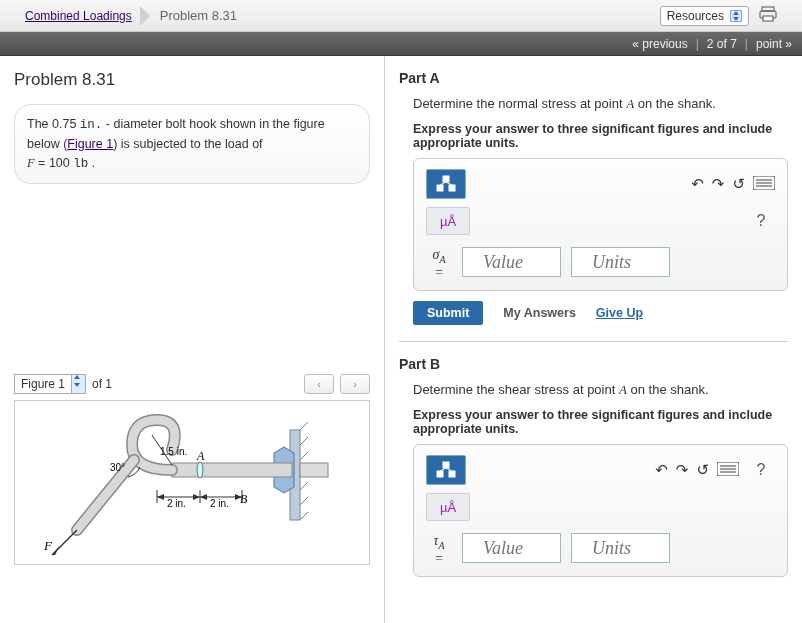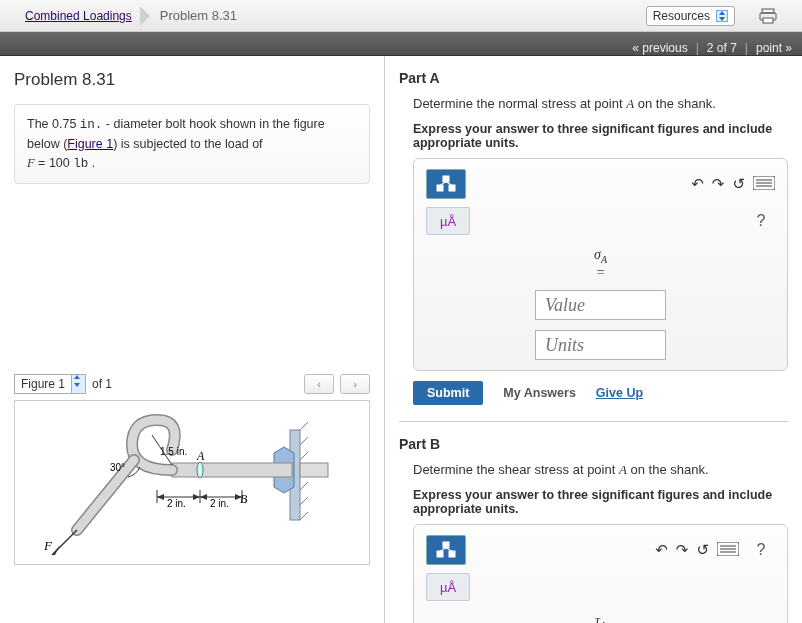--- a/index.html
+++ b/index.html
@@ -3,40 +3,40 @@
 <meta charset="utf-8">
 <style>
   * { box-sizing: border-box; margin: 0; padding: 0; }
   body { font-family: Arial, Helvetica, sans-serif; font-size: 13px; color: #333; background: #fff; width: 802px; }
   
   
   .topbar { height: 32px; background: linear-gradient(#f7f7f7,#e8e8e8); border-bottom: 1px solid #ccc; display: flex; align-items: center; padding: 0 25px; position: relative; }
   .crumb-link { color: #306; text-decoration: underline; font-size: 12px; }
   .crumb-sep { width: 0; height: 0; border-top: 10px solid transparent; border-bottom: 10px solid transparent; border-left: 10px solid #d0d0d0; margin: 0 10px 0 8px; }
   .crumb-cur { color: #666; font-size: 13px; }
-  .topbar-right { margin-left: auto; display: flex; align-items: center; gap: 24px; }
+  .topbar-right { margin-left: auto; display: flex; gap: 10px; }
   .resources-btn { background: #fff; border: 1px solid #aaa; border-radius: 3px; padding: 2px 6px; font-size: 12px; display: flex; align-items: center; gap: 6px; }
   .spinner { width: 12px; height: 12px; border: 1px solid #6af; background: #def; position: relative; }
   .spinner::before, .spinner::after { content:""; position:absolute; left:2px; width:0; height:0; border-left:3px solid transparent; border-right:3px solid transparent; }
   .spinner::before { top:0; border-bottom:4px solid #36c; }
   .spinner::after { bottom:0; border-top:4px solid #36c; }
   .print-icon svg { display:block; }
   
   
-  .navstrip { height: 24px; background: linear-gradient(#6a6a6a,#4f4f4f); color: #eee; display: flex; align-items: flex-end; justify-content: flex-end; padding: 0 10px; font-size: 12px; gap: 8px; border-bottom: 1px solid #333;}
+  .navstrip { height: 24px; background: linear-gradient(#6a6a6a,#4f4f4f); color: #eee; display: flex; align-items: center; justify-content: flex-end; padding: 0 10px; font-size: 12px; gap: 8px; border-bottom: 1px solid #333;}
   .navstrip a { color: #eee; text-decoration: none; }
   .navstrip .sep { color: #aaa; }
   
   
   .main { display: flex; height: 567px; }
   .left { width: 385px; border-right: 1px solid #ccc; padding: 14px; overflow: hidden; }
   .right { flex: 1; padding: 10px 14px; overflow-y: auto; }
   
   .prob-title { font-size: 17px; color: #333; margin-bottom: 14px; }
-  .prob-box { border: 1px solid #ddd; border-radius: 4px; padding: 10px 12px; font-size: 12.5px; line-height: 1.5; color: #333; background: linear-gradient(#fff,#f7f7f7); }
+  .prob-box { border: 1px solid #ddd; border-radius: 16px; padding: 10px 12px; font-size: 12.5px; line-height: 1.5; color: #333; background: linear-gradient(#fff,#f7f7f7); }
   .prob-box .fig-link { color: #306; text-decoration: underline; }
   .tt { font-family: "Courier New", monospace; }
   
   
   .fig-header { display:flex; align-items:center; gap:6px; margin-top: 190px; }
   .fig-sel { display:flex; align-items:center; border:1px solid #aaa; background:#fff; font-size:12px; }
   .fig-sel span { padding: 2px 6px; }
   .fig-sel .sp { width:14px; height:18px; border-left:1px solid #aaa; background:#def; position:relative; }
   .fig-of { font-size:12px; color:#333; }
   .fig-nav { margin-left:auto; display:flex; gap:6px; }
@@ -47,24 +47,24 @@
   .part-title { font-weight: bold; font-size: 14px; margin: 4px 0 10px; }
   .part-prompt { font-size: 13px; margin-bottom: 10px; padding-left: 14px; }
   .part-instr { font-size: 12.5px; font-weight: bold; margin-bottom: 8px; padding-left: 14px; }
   .ans-panel { border:1px solid #ccc; border-radius:6px; margin-left:14px; padding:10px 12px; background: linear-gradient(#fdfdfd,#f3f3f3); }
   .tool-row { display:flex; align-items:center; gap:8px; }
   .tool-row .spacer { flex:1; }
   .tool-btn { width:40px; height:30px; border:1px solid #8aa; background:#2a6aa8; border-radius:2px; display:flex; align-items:center; justify-content:center; }
   .tool-ico { color:#333; font-size:15px; }
   .ua-btn { width:44px; height:28px; border:1px solid #ccd; background:#e8ecef; border-radius:2px; font-size:13px; color:#a21caf; display:flex; align-items:center; justify-content:center; }
   .q-btn { width:28px; height:28px; font-size:16px; color:#555; display:flex; align-items:center; justify-content:center; }
-  .eq-row { display:flex; align-items:center; gap:10px; margin-top:12px;flex-direction:column; }
+  .eq-row { display:flex; gap:10px; margin-top:12px; }
   .eq-sym { font-style: italic; font-family: "Times New Roman", serif; font-size:14px; text-align:center; width:26px; line-height:1.1; }
   .eq-sym sub { font-size:10px; }
-  .eq-input { width:131px; height:30px; border:1px solid #9bb; background:#fff; font-family:"Times New Roman",serif; font-style:italic; font-size:18px; color:#aaa; padding:0 9px; }
+  .eq-input { width:99px; height:30px; border:1px solid #9bb; background:#fff; font-family:"Times New Roman",serif; font-style:italic; font-size:18px; color:#aaa; padding:0 20px; }
   .submit-row { display:flex; align-items:center; gap:20px; margin:10px 0 16px 14px; }
   .submit-btn { background:#2a6aa8; color:#fff; border:none; padding:5px 14px; font-size:12.5px; font-weight:bold; border-radius:2px; }
   .my-ans { font-size:12.5px; font-weight:bold; color:#555; }
   .giveup { font-size:12.5px; font-weight:bold; color:#2a6aa8; text-decoration:underline; }
   hr.part-sep { border:none; border-top:1px solid #ccc; margin: 6px 0 14px; }
   .ital-A { font-family:"Times New Roman",serif; font-style:italic; }
 </style>
 </head>
 <body>
 

